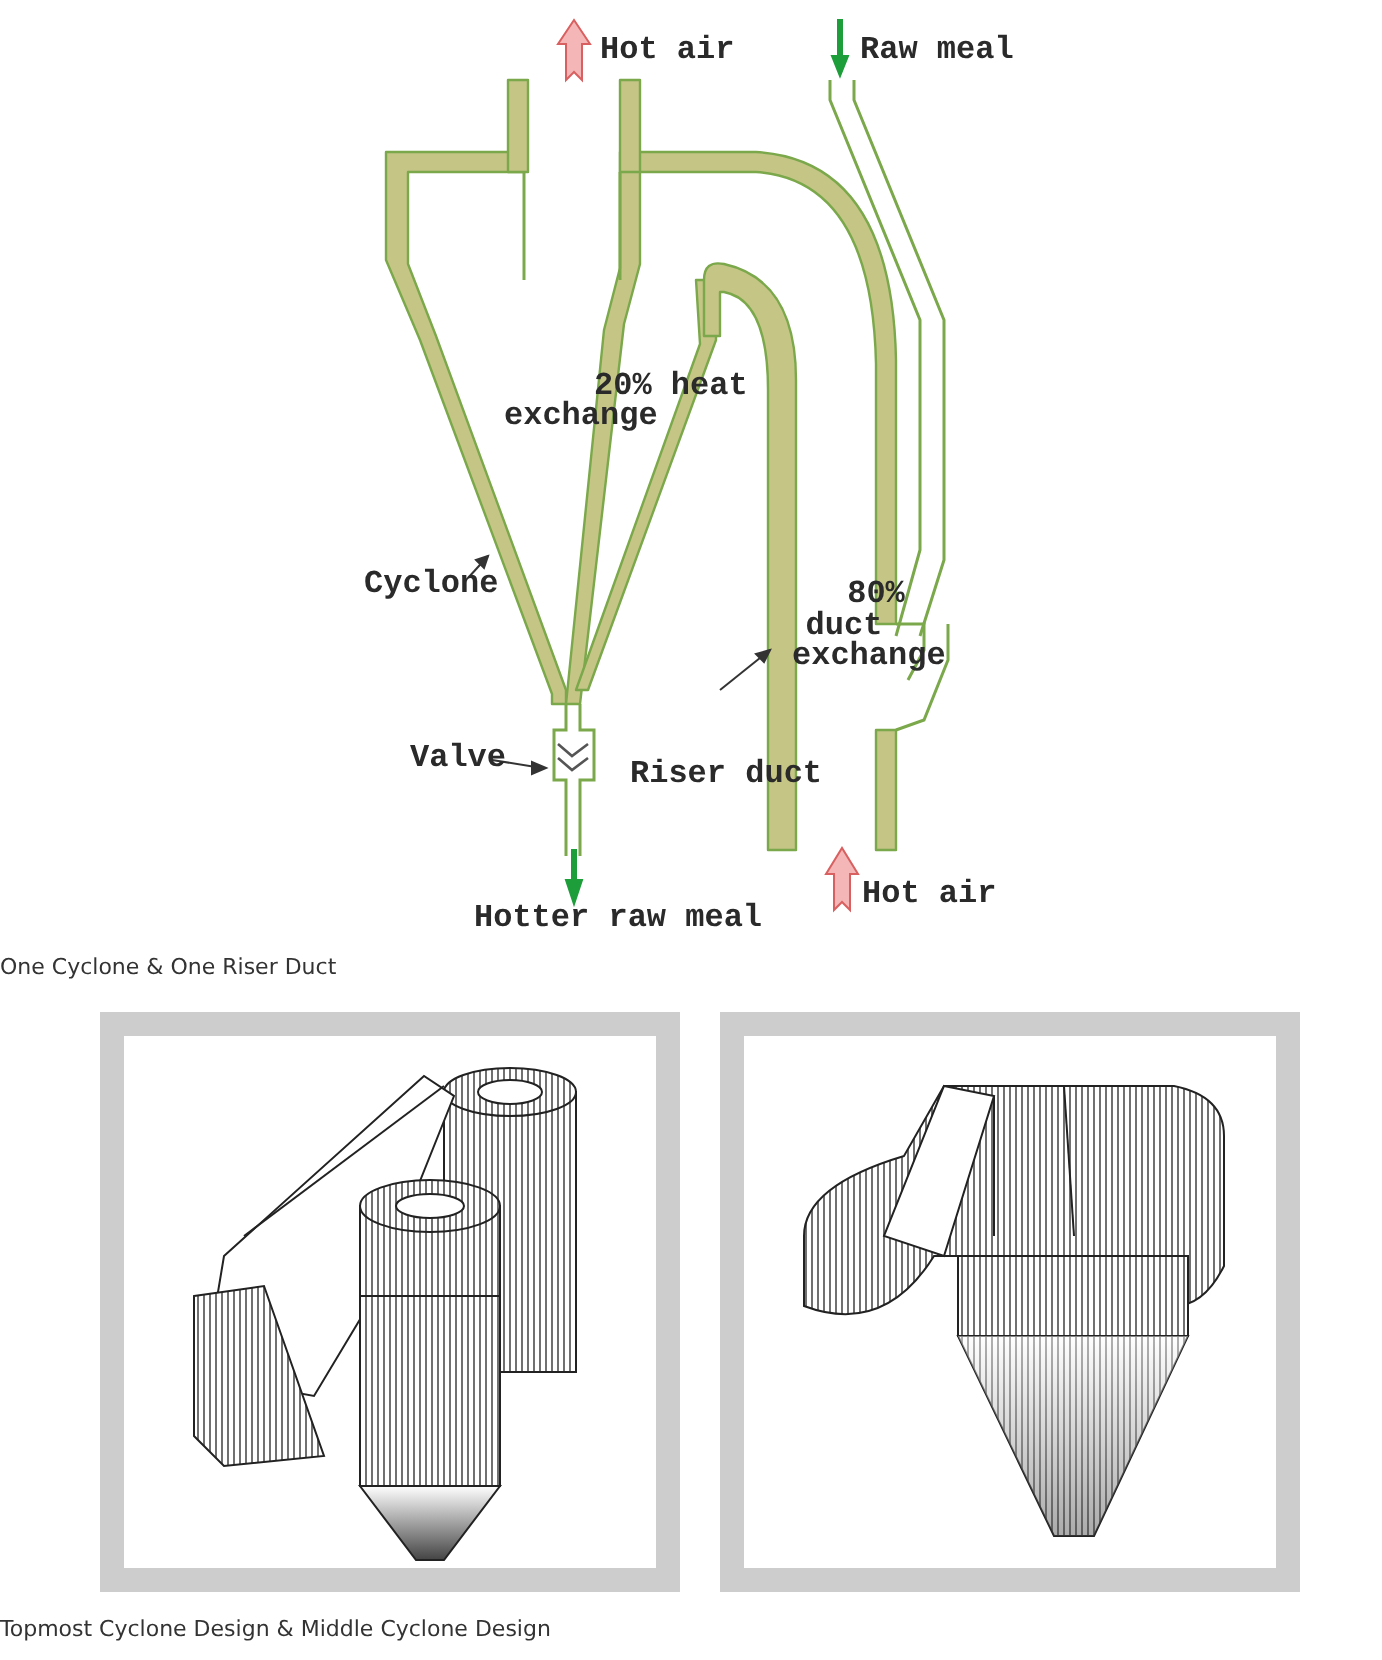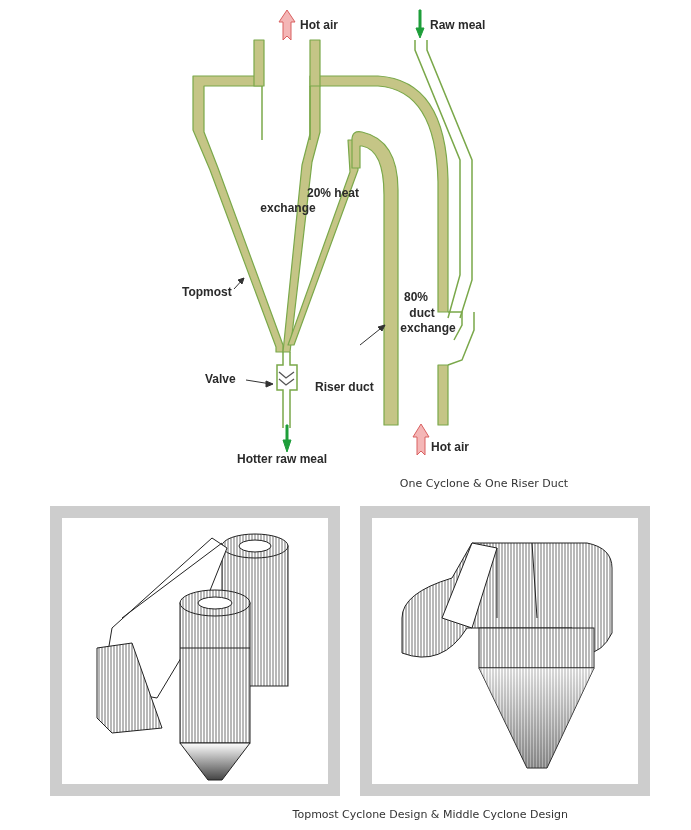--- a/index.html
+++ b/index.html
@@ -1,22 +1,22 @@
 <!DOCTYPE html>
 <html><head>
 <meta charset="utf-8">
 <style>
   html, body { margin: 0; padding: 0; background: #ffffff; }
   body { width: 691px; height: 830px; position: relative; overflow: hidden;
          font-family: "Liberation Sans", "DejaVu Sans", sans-serif; }
   .diagram { position: absolute; left: 0; top: 0; width: 691px; height: 470px; }
-  .label { position: absolute; font-family: Liberation Sans, sans-serif;
-           font-size: 12px; font-weight: bold; color: #2a2a2a; line-height: 15px; white-space: nowrap; }
+  .label { position: absolute; font-family: Liberation Mono, monospace;
+           font-size: 16px; font-weight: bold; color: #2a2a2a; line-height: 15px; white-space: nowrap; }
   .label.center { text-align: center; }
-  .caption { position: absolute; left: 0; width: 568px; text-align: right;
+  .caption { position: absolute; left: 0; width: 568px; text-align: left;
              font-family: "DejaVu Sans", "Liberation Sans", sans-serif; font-size: 11px; color: #333; }
   .frame { position: absolute; background: #cdcdcd; }
   .frame .inner { position: absolute; left: 12px; top: 12px; right: 12px; bottom: 12px; background: #fff; overflow: hidden; }
   .frame svg { position: absolute; left: 0; top: 0; }
 </style>
 </head>
 <body>
 
 <div class="diagram">
   <svg width="691" height="470" viewBox="0 0 691 470">
@@ -72,22 +72,22 @@
 
     <path d="M286,425 L286,440 L283,440 L287,452 L291,440 L288,440 L288,425 Z" fill="#1e9e3a" stroke="#1e9e3a" stroke-width="1"></path>
 
     <path d="M417,455 L417,437 L413,437 L421,424 L429,437 L425,437 L425,455 L421,451 Z" fill="#f4b6b6" stroke="#d96060" stroke-width="1"></path>
   </svg>
 
   <span class="label" style="left:300px;top:18px;">Hot air</span>
   <span class="label" style="left:430px;top:18px;text-align:center;">Raw meal</span>
   <span class="label center" style="left:252px;top:186px;width:72px;margin-left:45px;">20% heat</span>
   <span class="label center" style="left:252px;top:201px;width:72px;">exchange</span>
-  <span class="label" style="left:182px;top:285px;">Topmost</span>
-  <span class="label center" style="left:386px;top:290px;width:60px;">80%</span>
+  <span class="label" style="left:182px;top:285px;">Cyclone</span>
+  <span class="label center" style="left:408px;top:290px;width:60px;">80%</span>
   <span class="label center" style="left:398px;top:306px;width:48px;">duct</span>
   <span class="label center" style="left:396px;top:321px;width:64px;">exchange</span>
   <span class="label" style="left:315px;top:343px;margin-top:37px;">Riser duct</span>
   <span class="label" style="left:205px;top:372px;">Valve</span>
   <span class="label" style="left:237px;top:452px;">Hotter raw meal</span>
   <span class="label" style="left:431px;top:440px;">Hot air</span>
 </div>
 
 <div class="caption" style="top:477px;">One Cyclone &amp; One Riser Duct</div>
 

